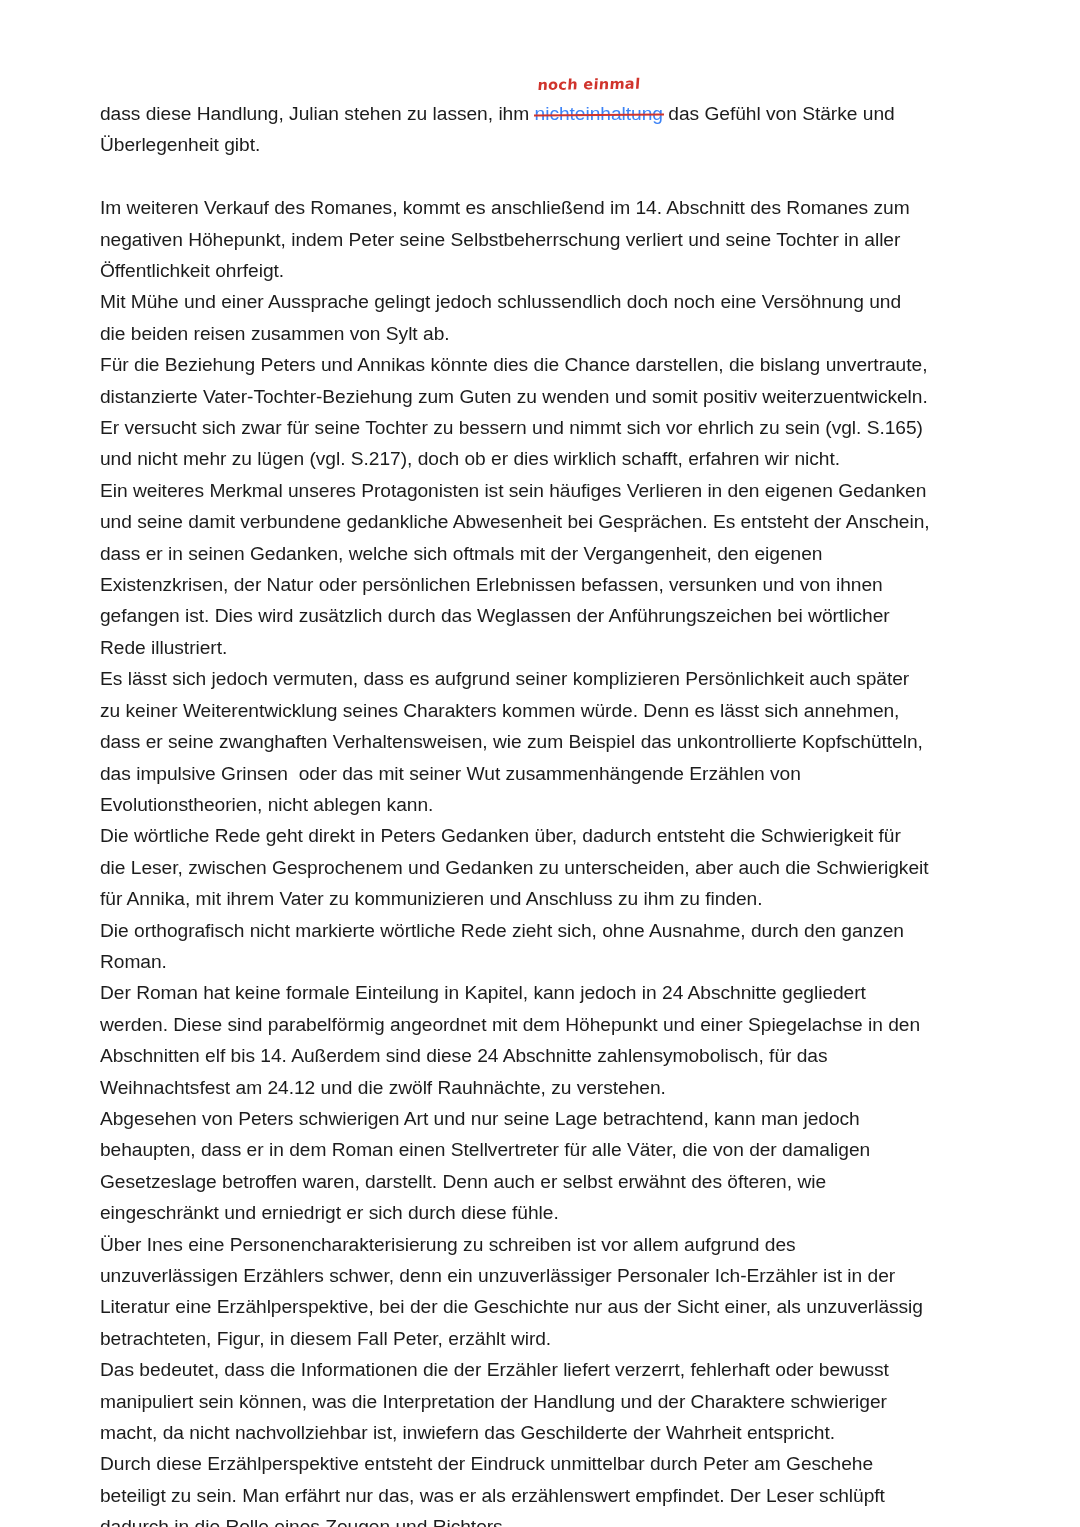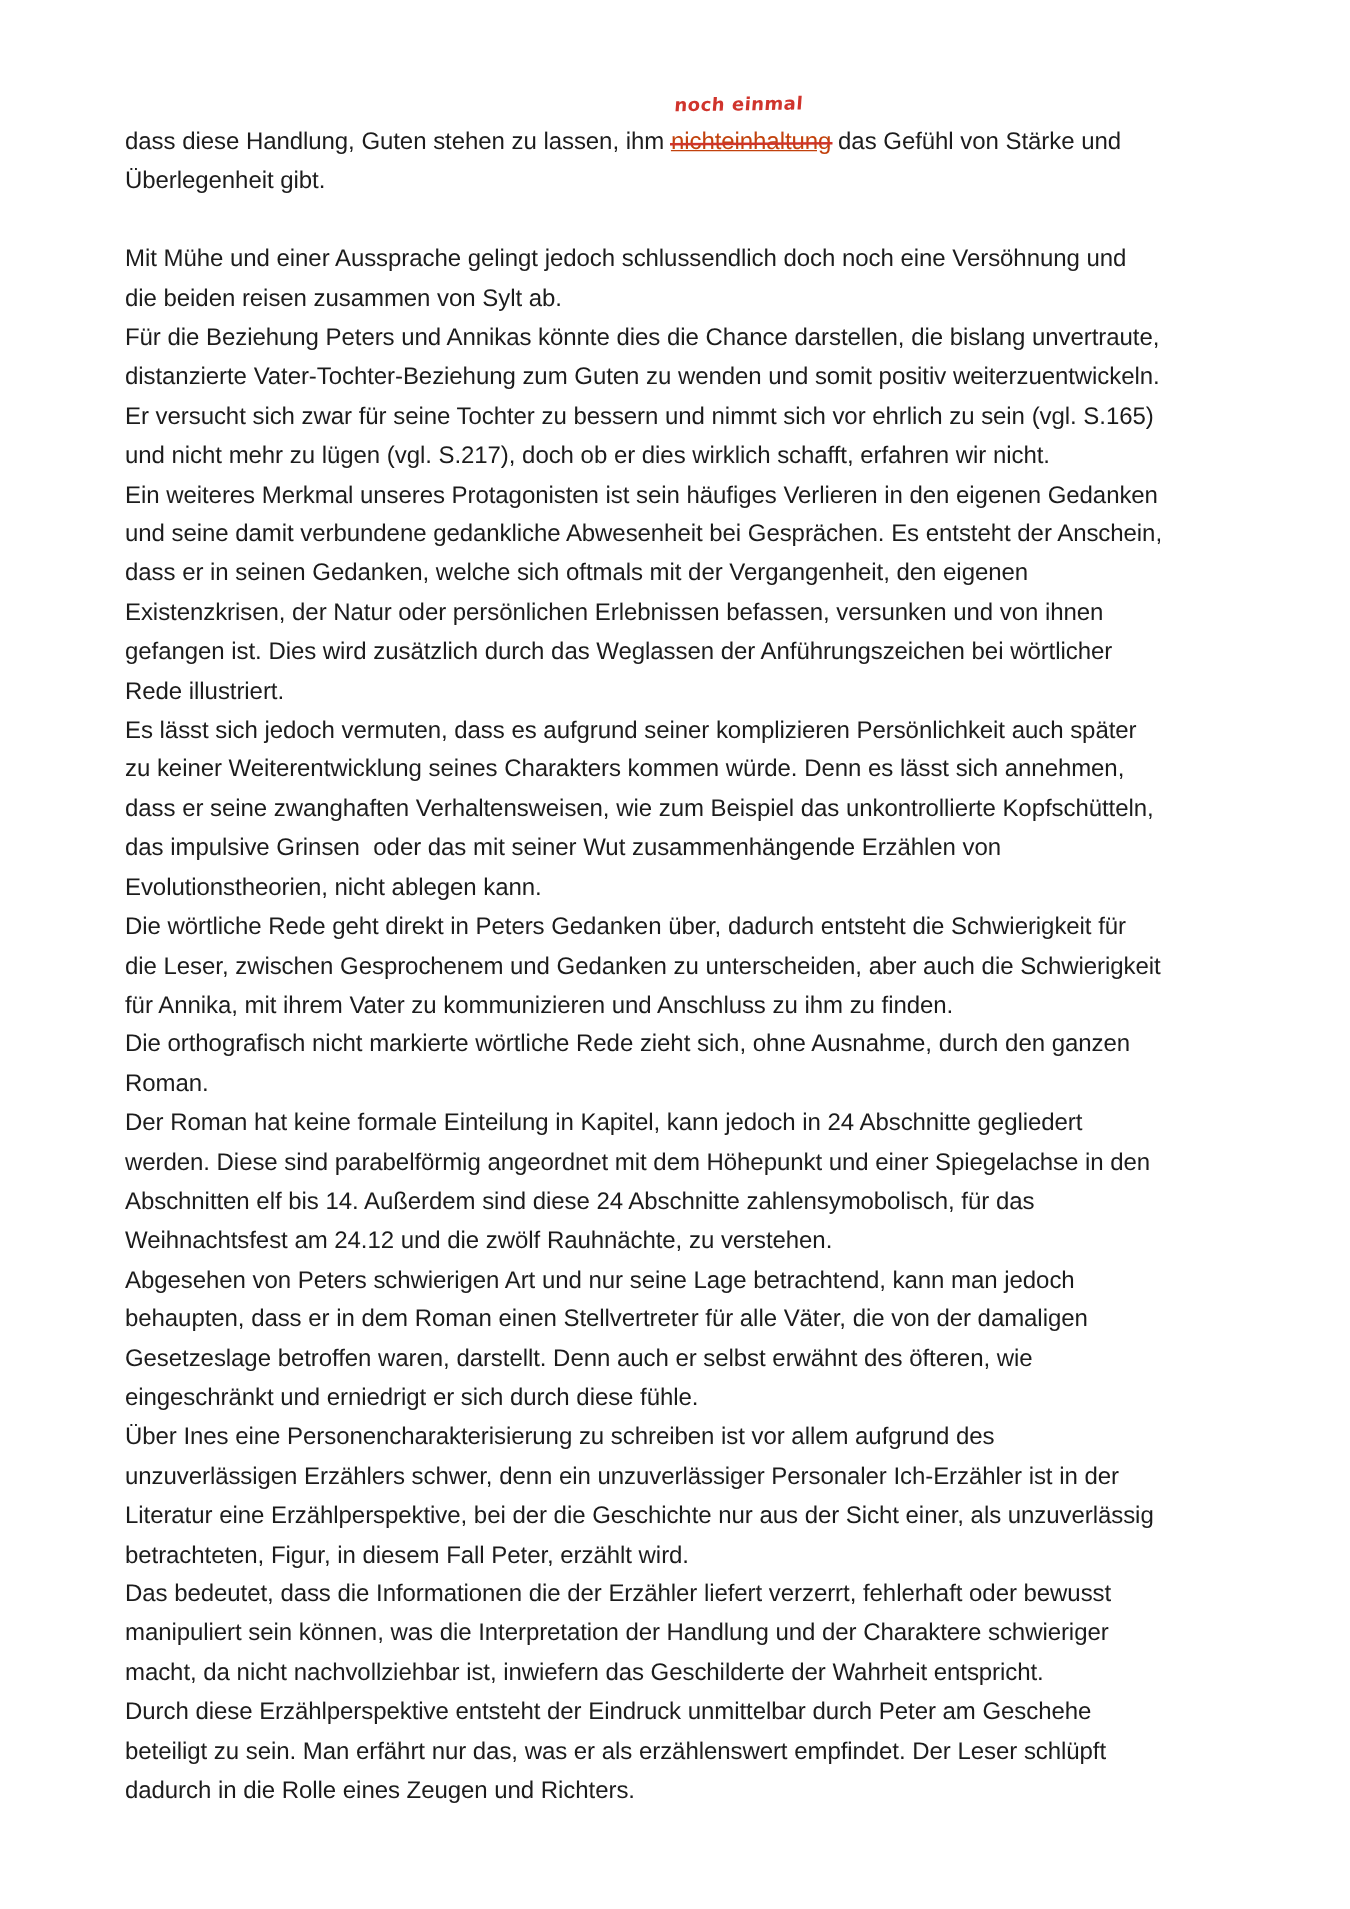--- a/index.html
+++ b/index.html
@@ -49,22 +49,21 @@
 
   
   .strike-host {
     position: relative;
     display: inline-block;
     white-space: nowrap;
   }
   .strike-word {
     position: relative;
     display: inline-block;
-    color: #c2410c;
-    text-decoration: underline;
+    color: #3b82f6;
   }
   .strike-word::after {
     content: "";
     position: absolute;
     left: -1px;
     right: -1px;
     top: 52%;
     height: 2px;
     background: #d0342c;
     transform: rotate(-0.35deg);
@@ -85,25 +84,28 @@
     transform: skewX(-5deg) rotate(-0.8deg);
     transform-origin: left bottom;
   }
 </style>
 </head>
 <body>
 
 <div class="page">
   <div class="text-column">
 
-    <p class="para"><span>dass diese Handlung, Guten stehen zu lassen, ihm </span><span class="strike-host"><span class="handwritten">noch einmal</span><span class="strike-word">nichteinhaltung</span></span><span> das Gefühl von Stärke und
+    <p class="para"><span>dass diese Handlung, Julian stehen zu lassen, ihm </span><span class="strike-host"><span class="handwritten">noch einmal</span><span class="strike-word">nichteinhaltung</span></span><span> das Gefühl von Stärke und
 Überlegenheit gibt.</span></p>
 
     <div class="para-gap"></div>
 
+    <p class="para">Im weiteren Verkauf des Romanes, kommt es anschließend im 14. Abschnitt des Romanes zum
+negativen Höhepunkt, indem Peter seine Selbstbeherrschung verliert und seine Tochter in aller
+Öffentlichkeit ohrfeigt.</p>
     <p class="para">Mit Mühe und einer Aussprache gelingt jedoch schlussendlich doch noch eine Versöhnung und
 die beiden reisen zusammen von Sylt ab.</p>
     <p class="para">Für die Beziehung Peters und Annikas könnte dies die Chance darstellen, die bislang unvertraute,
 distanzierte Vater-Tochter-Beziehung zum Guten zu wenden und somit positiv weiterzuentwickeln.</p>
     <p class="para">Er versucht sich zwar für seine Tochter zu bessern und nimmt sich vor ehrlich zu sein (vgl. S.165)
 und nicht mehr zu lügen (vgl. S.217), doch ob er dies wirklich schafft, erfahren wir nicht.</p>
     <p class="para">Ein weiteres Merkmal unseres Protagonisten ist sein häufiges Verlieren in den eigenen Gedanken
 und seine damit verbundene gedankliche Abwesenheit bei Gesprächen. Es entsteht der Anschein,
 dass er in seinen Gedanken, welche sich oftmals mit der Vergangenheit, den eigenen
 Existenzkrisen, der Natur oder persönlichen Erlebnissen befassen, versunken und von ihnen

